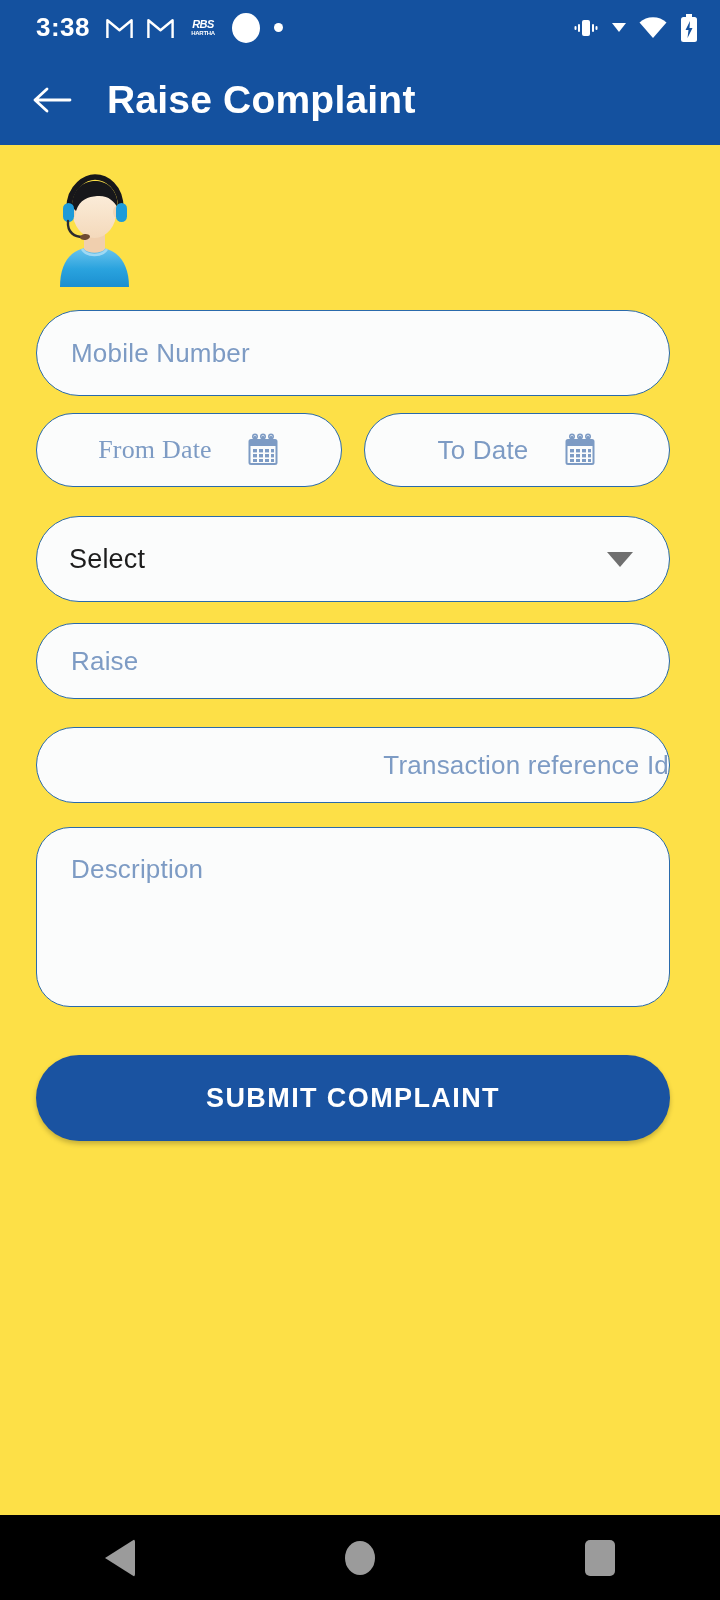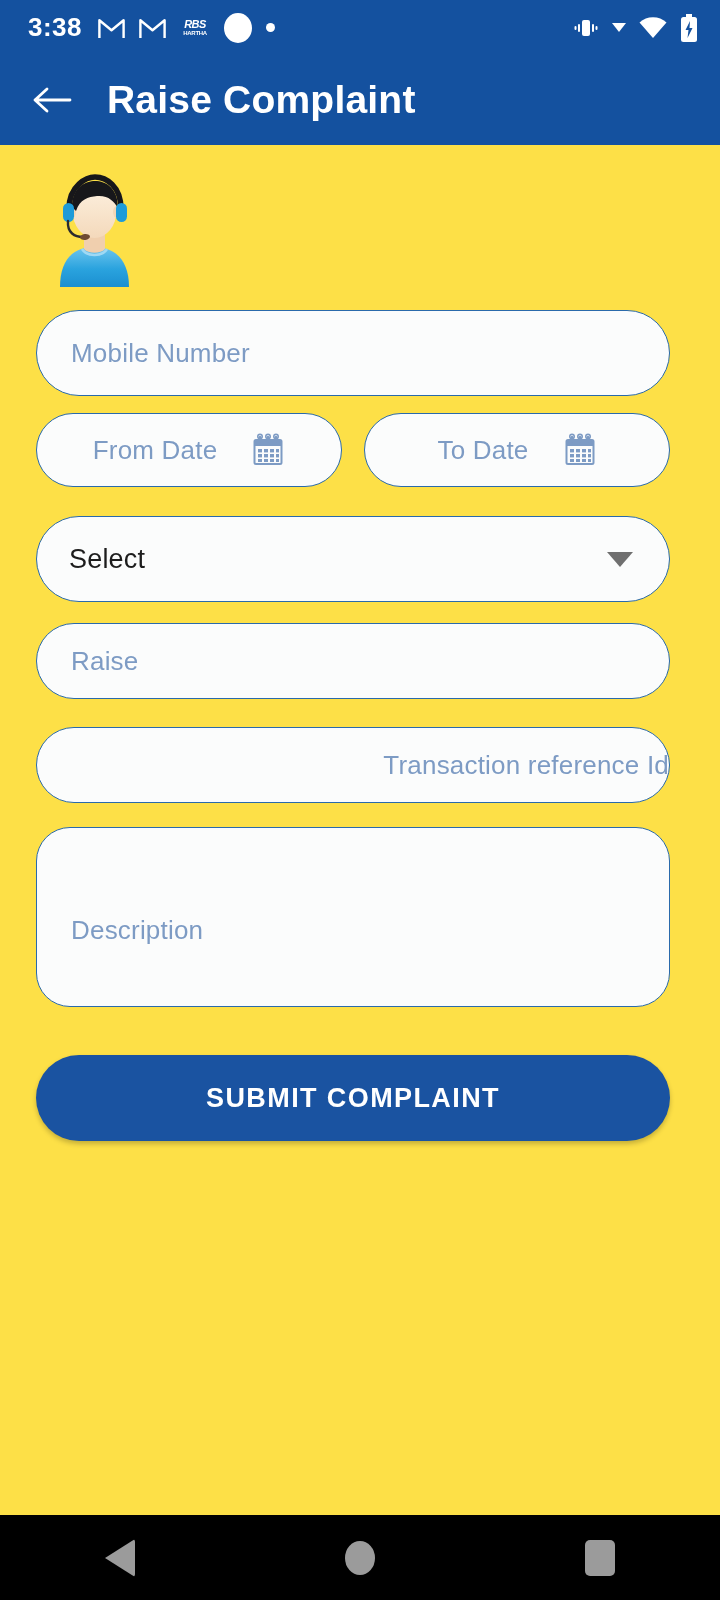--- a/index.html
+++ b/index.html
@@ -10,21 +10,21 @@
     overflow: hidden;
   }
   .phone { position: relative; width: 720px; height: 1600px; background: #f7f8f8; }
 
   
   .statusbar {
     position: absolute; top: 0; left: 0;
     width: 720px; height: 55px;
     background: #14519f;
     display: flex; align-items: center;
-    padding: 0 22px 0 28px;
+    padding: 0 22px 0 36px;
     color: #ffffff;
   }
   .status-left { display: flex; align-items: center; gap: 16px; }
   .clock { font-size: 26px; font-weight: bold; letter-spacing: 0.5px; }
   .status-icons-left { display: flex; align-items: center; gap: 14px; }
   .status-right { margin-left: auto; display: flex; align-items: center; gap: 13px; }
 
   .gmail-m { width: 27px; height: 22px; }
   .rbs-logo { width: 30px; height: 24px; display: flex; flex-direction: column;
               align-items: center; justify-content: center; }
@@ -79,27 +79,27 @@
   }
   .pill { border-radius: 44px; }
   .field .ph {
     font-size: 26px; color: #7d9bc4; padding-left: 34px; letter-spacing: 0.2px;
   }
   .field .val {
     font-size: 27px; color: #1d1d1d; padding-left: 32px; letter-spacing: 0.2px;
   }
 
   #mobile-field   { left: 36px; top: 165px;  width: 634px; height: 86px; }
-  #fromdate-field { left: 36px; top: 268px;  width: 306px; height: 74px; }
+  #fromdate-field { left: 36px; top: 268px;  width: 306px; height: 74px; font-family: Liberation Serif, serif; }
   #todate-field   { left: 364px; top: 268px; width: 306px; height: 74px; }
   #select-field   { left: 36px; top: 371px;  width: 634px; height: 86px; }
   #reason-field   { left: 36px; top: 478px;  width: 634px; height: 76px; }
   #txnref-field   { left: 36px; top: 582px;  width: 634px; height: 76px; justify-content: flex-end; }
   #desc-field     { left: 36px; top: 682px;  width: 634px; height: 180px;
-                    border-radius: 34px; align-items: center; }
+                    border-radius: 34px; align-items: flex-start; }
   #desc-field .ph { padding-top: 26px; }
 
   #fromdate-field .ph, #todate-field .ph { padding-left: 0; }
   #fromdate-field .inner, #todate-field .inner {
     display: flex; align-items: center; justify-content: center;
     width: 100%; gap: 34px;
   }
   .cal-icon { width: 34px; height: 34px; }
 
   .chev-down {

